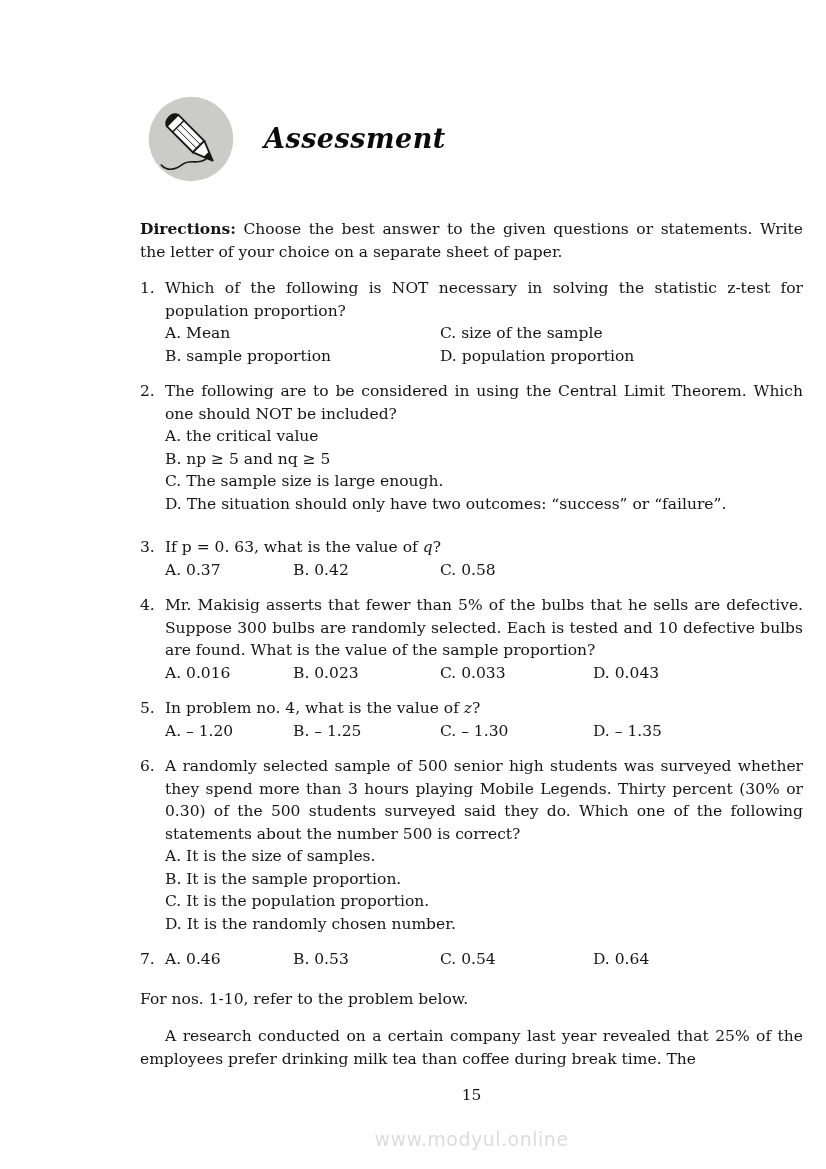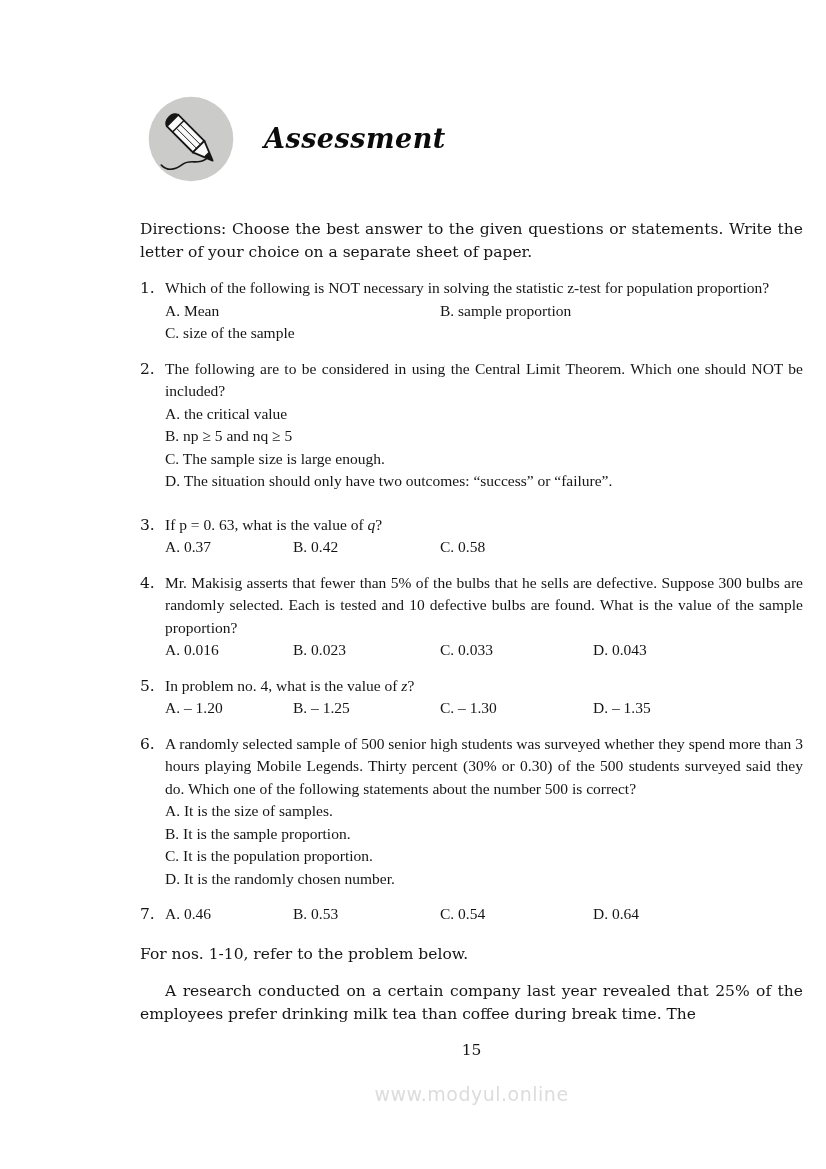--- a/index.html
+++ b/index.html
@@ -42,32 +42,32 @@
     font-weight: bold;
     font-style: italic;
     letter-spacing: 0.5px;
     color: #0b0b0b;
   }
   
   .directions {
     text-align: justify;
     margin-bottom: 14px;
   }
-  .bold { font-weight: normal; }
+  .bold { font-weight: bold; }
   
   .question {
     display: flex;
     margin-bottom: 13px;
   }
   .question.gap-after { margin-bottom: 21px; }
   .qnum {
     flex: none;
     width: 25px;
   }
-  .qbody { flex: 1; min-width: 0; font-family: Liberation Serif, serif; }
+  .qbody { flex: 1; min-width: 0; }
   .qtext { text-align: justify; }
   .ivar { font-style: italic; }
   .opts-2col {
     display: grid;
     grid-template-columns: 275px 1fr;
   }
   .opts-4col {
     display: grid;
     grid-template-columns: 128px 147px 153px 1fr;
   }
@@ -120,22 +120,23 @@
     <span class="bold">Directions:</span>
     <span>Choose the best answer to the given questions or statements. Write the letter of your choice on a separate sheet of paper.</span>
   </div>
 
   <div class="question">
     <div class="qnum">1.</div>
     <div class="qbody">
       <div class="qtext">Which of the following is NOT necessary in solving the statistic z-test for population proportion?</div>
       <div class="opts-2col">
         <span class="option">A. Mean</span>
+        <span class="option">C. size of the sample</span>
         <span class="option">B. sample proportion</span>
-        <span class="option">C. size of the sample</span>
+        <span class="option">D. population proportion</span>
       </div>
     </div>
   </div>
 
   <div class="question gap-after">
     <div class="qnum">2.</div>
     <div class="qbody">
       <div class="qtext">The following are to be considered in using the Central Limit Theorem. Which one should NOT be included?</div>
       <div class="opts-1col">
         <span class="option">A. the critical value</span>

